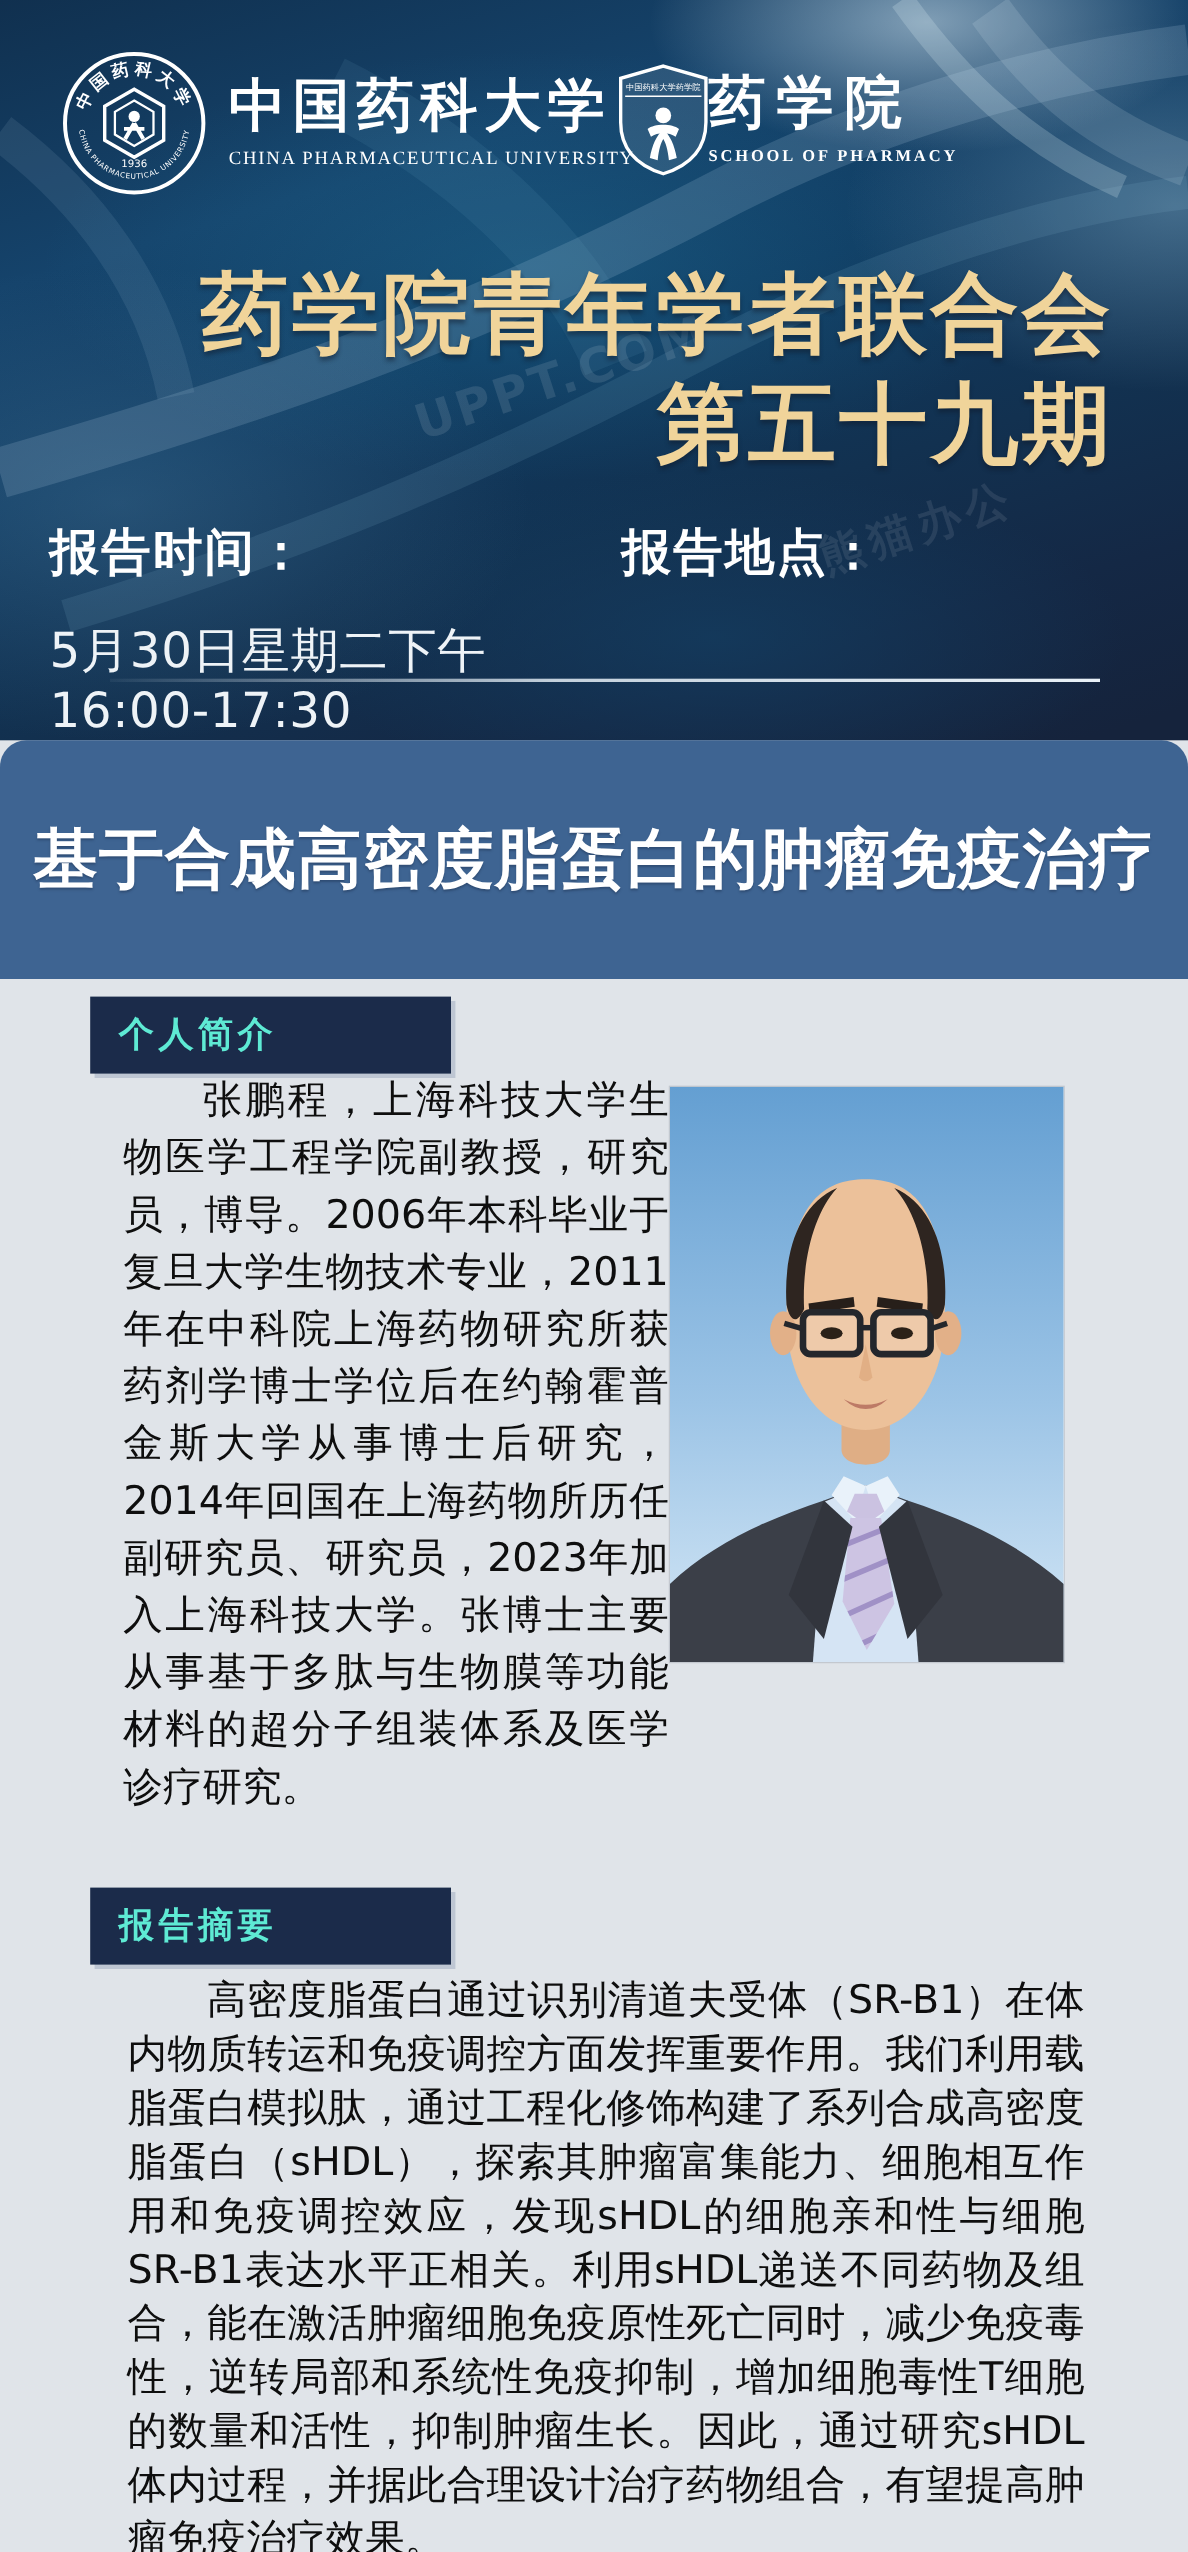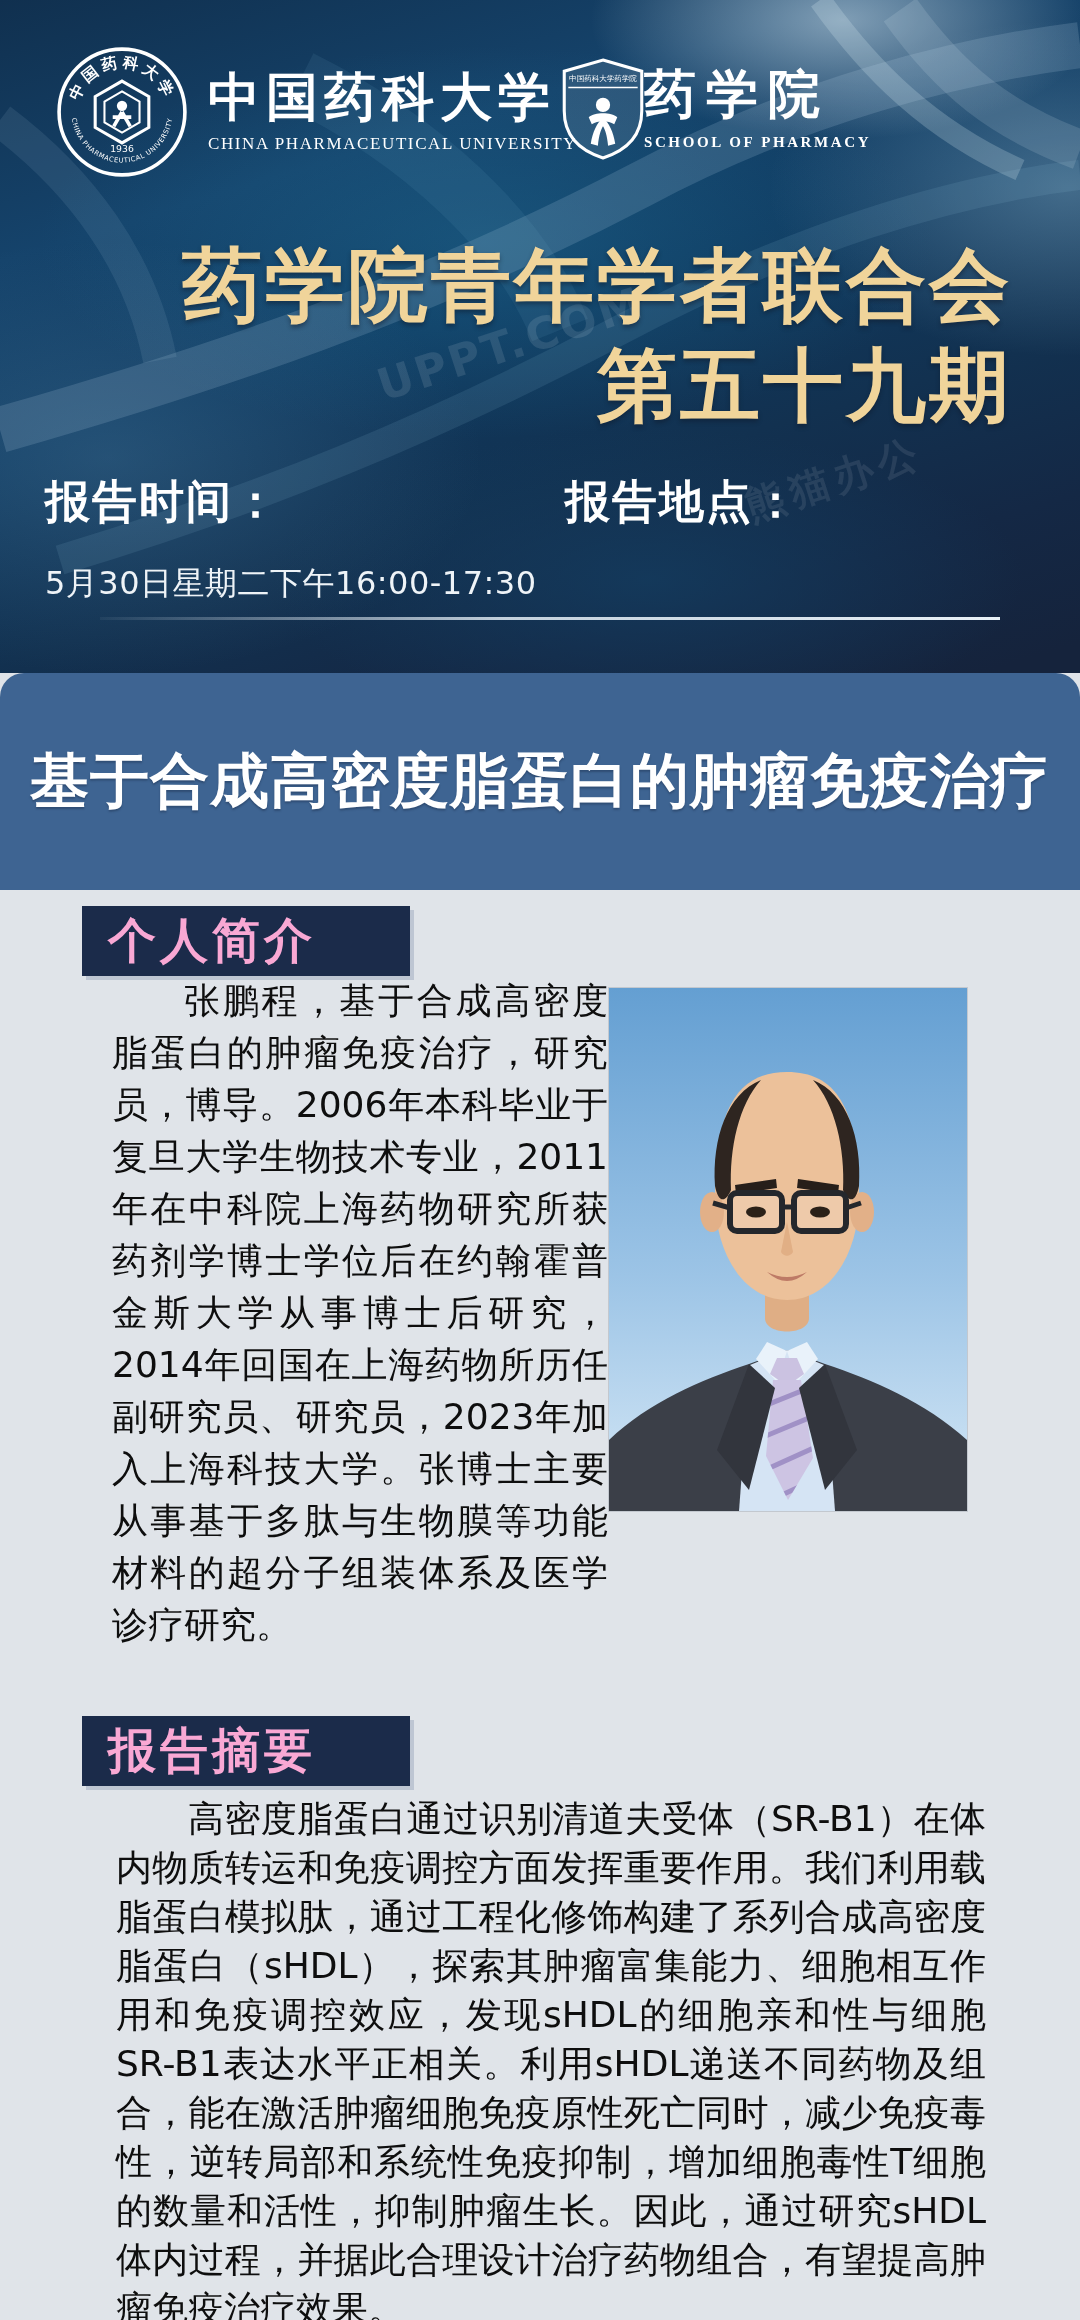--- a/index.html
+++ b/index.html
@@ -41,35 +41,35 @@
   .series{ position:absolute; left:0; top:236px; width:1012px; text-align:right;
            font-weight:bold; line-height:100px; letter-spacing:3px;
            text-shadow:0 3px 4px rgba(15,25,40,0.45); }
   .series .line{ font-size:80px; }
 
   
   .info-col{ position:absolute; top:472px; }
   .info-time{ left:45px; width:500px; }
   .info-venue{ left:565px; width:500px; }
   .info-label{ color:#ffffff; font-size:45px; font-weight:bold; letter-spacing:2px; }
-  .info-value{ color:#eef3f7; font-size:32px; margin-top:30px; letter-spacing:0.5px; }
+  .info-value{ color:#eef3f7; font-size:44px; margin-top:30px; letter-spacing:0.5px; }
 
   .divider{ position:absolute; left:100px; top:617px; width:900px; height:3px;
             background:linear-gradient(90deg, rgba(226,236,244,0.05), rgba(226,236,244,0.85) 45%, #e9f1f7); }
 
   
   .band{ position:absolute; left:0; top:673px; width:1080px; height:217px;
          background:#3E6492; border-radius:24px 24px 0 0;
          display:flex; align-items:center; justify-content:center; }
   .band-title{ color:#ffffff; font-size:59px; font-weight:bold; letter-spacing:1px;
                text-shadow:0 2px 2px rgba(20,35,60,0.35); }
 
   
   .heading-box{ position:absolute; left:82px; width:328px; height:70px; background:#1B2B4A;
-                color:#f9a8d4; font-size:48px; font-weight:bold; letter-spacing:4px;
+                color:#5eead4; font-size:32px; font-weight:bold; letter-spacing:4px;
                 display:flex; align-items:center; padding-left:26px;
                 box-shadow:4px 4px 0 rgba(148,162,184,0.45); }
   .bio-heading{ top:906px; }
   .abstract-heading{ top:1716px; }
 
   .photo{ position:absolute; left:609px; top:988px; width:358px; height:523px;
           box-shadow:0 0 0 1px rgba(140,150,160,0.35); }
 
   .para{ color:#0e0e0e; text-align:justify; text-justify:inter-character; text-indent:2em; }
   .bio-p1{ position:absolute; left:112px; top:975px; width:496px; font-size:36px; line-height:52px; }
@@ -209,18 +209,18 @@
 
       <ellipse cx="147" cy="224" rx="10" ry="5.5" fill="#2b2118"></ellipse>
       <ellipse cx="211" cy="224" rx="10" ry="5.5" fill="#2b2118"></ellipse>
 
       <path d="M178,234 L172,264 C175,269 181,269 184,264 Z" fill="#dda87e" opacity="0.75"></path>
 
       <path d="M158,284 Q178,294 198,284 Q178,302 158,284 Z" fill="#bd7a66"></path>
     </svg>
   </div>
 
-  <p class="para bio-p1">张鹏程，基于合成高密度脂蛋白的肿瘤免疫治疗，研究员，博导。2006年本科毕业于复旦大学生物技术专业，2011年在中科院上海药物研究所获药剂学博士学位后在约翰霍普金斯大学从事博士后研究，2014年回国在上海药物所历任副研究员、研究员，2023年加入上海科技大学。张博士主要从事基于多肽与生物膜等功能材料的超分子组装体系及医学诊疗研究。</p>
+  <p class="para bio-p1">张鹏程，上海科技大学生物医学工程学院副教授，研究员，博导。2006年本科毕业于复旦大学生物技术专业，2011年在中科院上海药物研究所获药剂学博士学位后在约翰霍普金斯大学从事博士后研究，2014年回国在上海药物所历任副研究员、研究员，2023年加入上海科技大学。张博士主要从事基于多肽与生物膜等功能材料的超分子组装体系及医学诊疗研究。</p>
 
   <div class="heading-box abstract-heading">报告摘要</div>
   <p class="para abstract-p">高密度脂蛋白通过识别清道夫受体（SR-B1）在体内物质转运和免疫调控方面发挥重要作用。我们利用载脂蛋白模拟肽，通过工程化修饰构建了系列合成高密度脂蛋白（sHDL），探索其肿瘤富集能力、细胞相互作用和免疫调控效应，发现sHDL的细胞亲和性与细胞SR-B1表达水平正相关。利用sHDL递送不同药物及组合，能在激活肿瘤细胞免疫原性死亡同时，减少免疫毒性，逆转局部和系统性免疫抑制，增加细胞毒性T细胞的数量和活性，抑制肿瘤生长。因此，通过研究sHDL体内过程，并据此合理设计治疗药物组合，有望提高肿瘤免疫治疗效果。</p>
 
 </div>
 
 </body></html>

